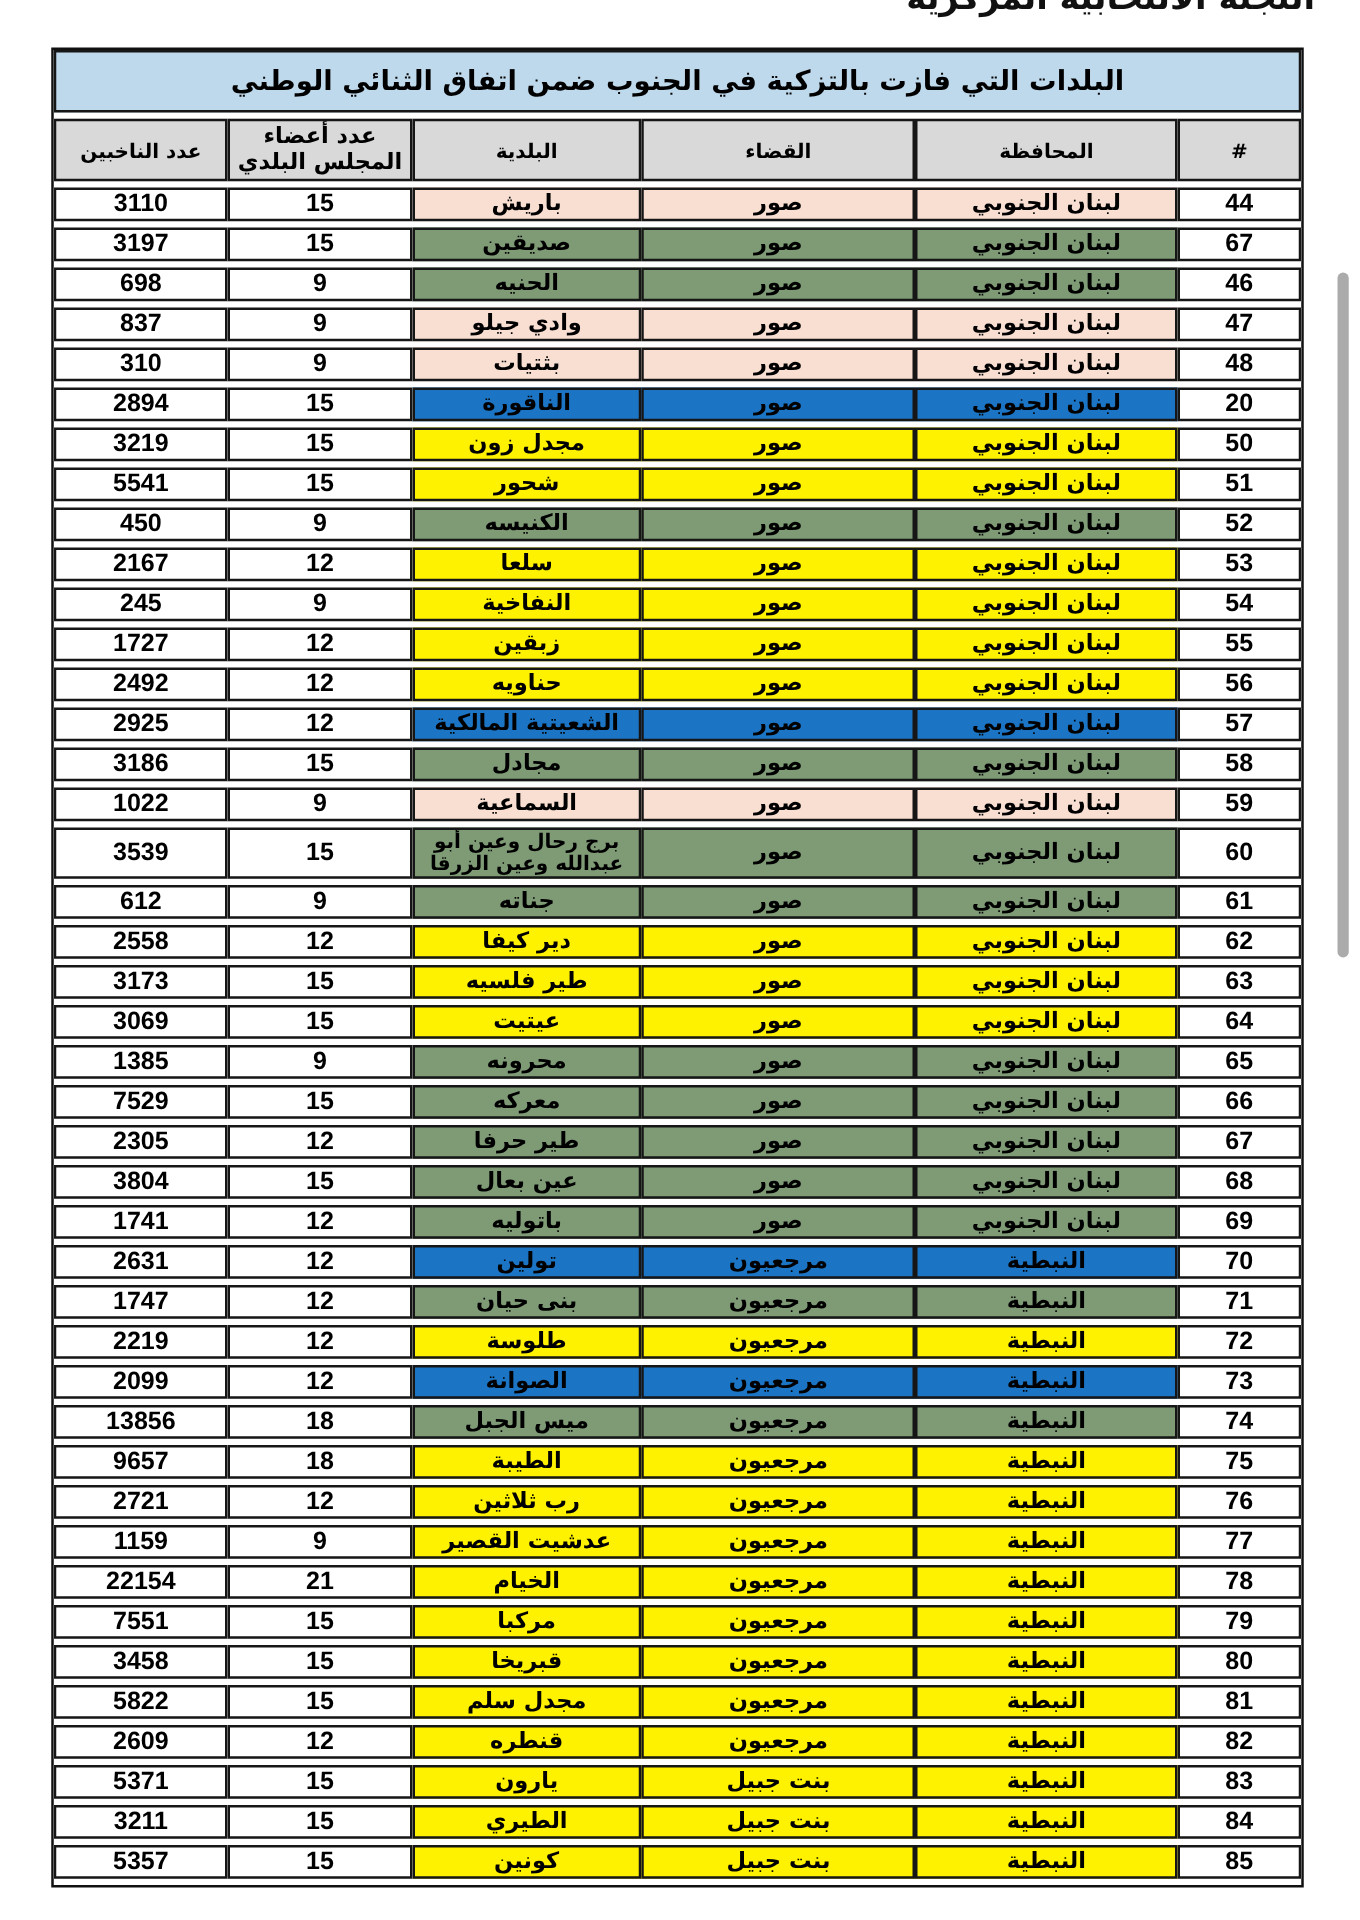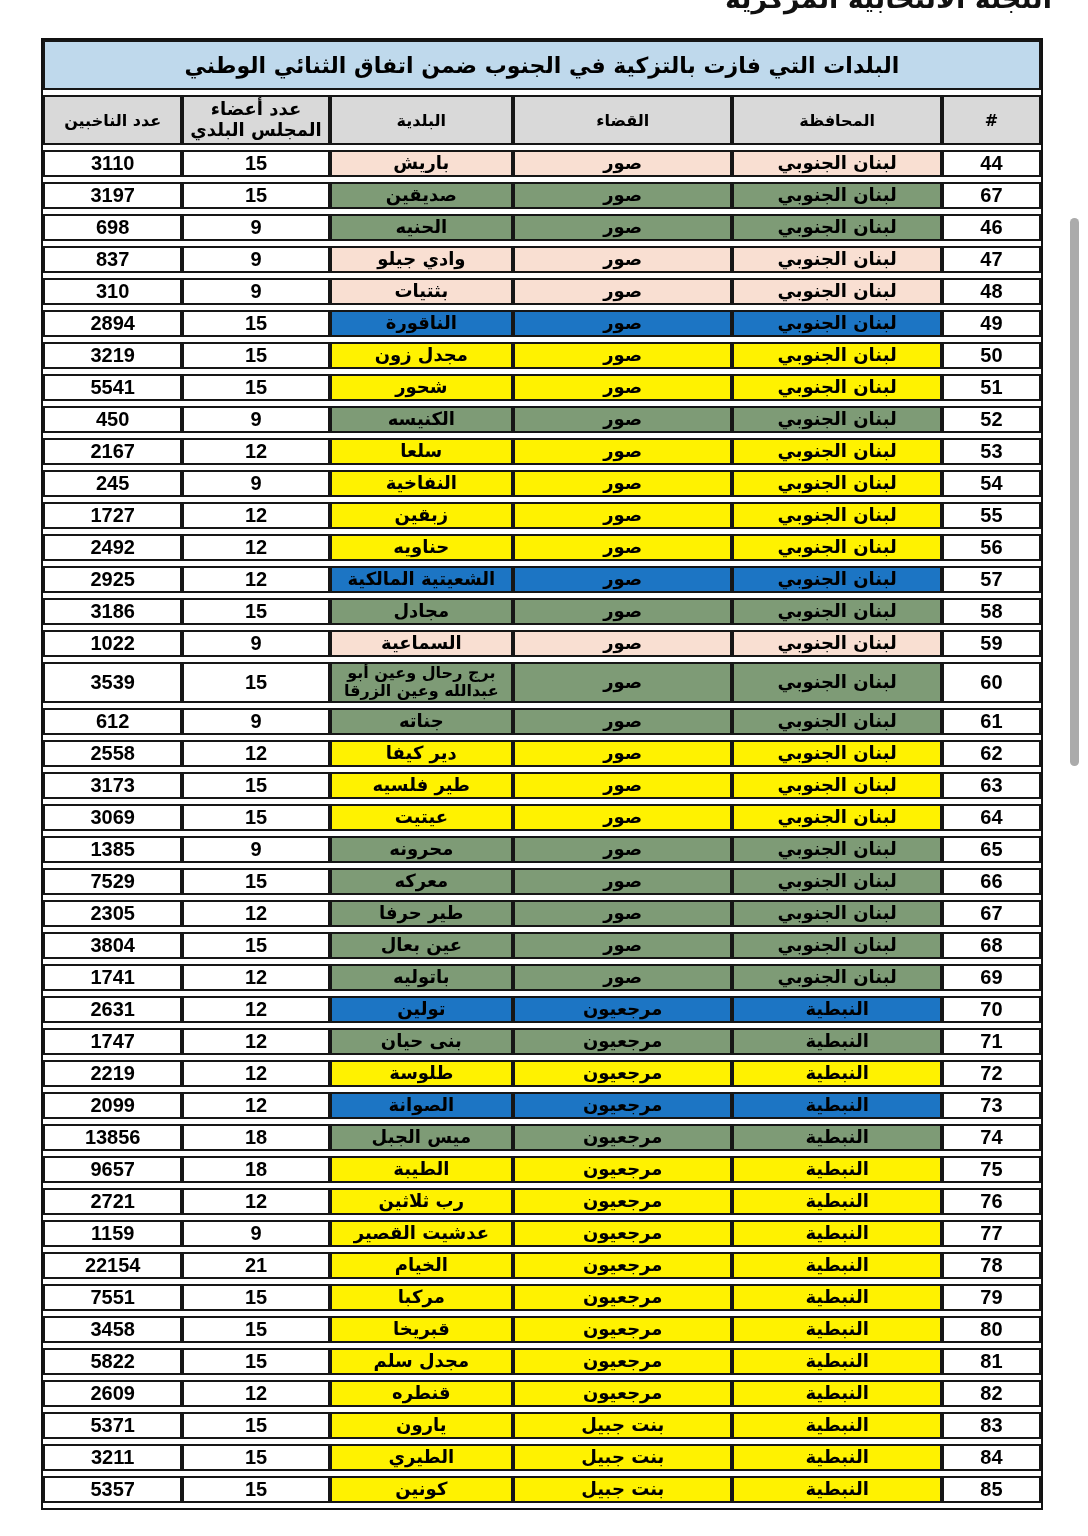--- a/index.html
+++ b/index.html
@@ -154,21 +154,21 @@
           </tr>
           <tr>
             <td class="num">48</td>
             <td class="hl c-pink">لبنان الجنوبي</td>
             <td class="hl c-pink">صور</td>
             <td class="hl muni c-pink">بثتيات</td>
             <td class="num">9</td>
             <td class="num">310</td>
           </tr>
           <tr>
-            <td class="num">49</td>
+            <td class="num">20</td>
             <td class="hl c-blue">لبنان الجنوبي</td>
             <td class="hl c-blue">صور</td>
             <td class="hl muni c-blue">الناقورة</td>
             <td class="num">15</td>
             <td class="num">2894</td>
           </tr>
           <tr>
             <td class="num">50</td>
             <td class="hl c-yellow">لبنان الجنوبي</td>
             <td class="hl c-yellow">صور</td>

